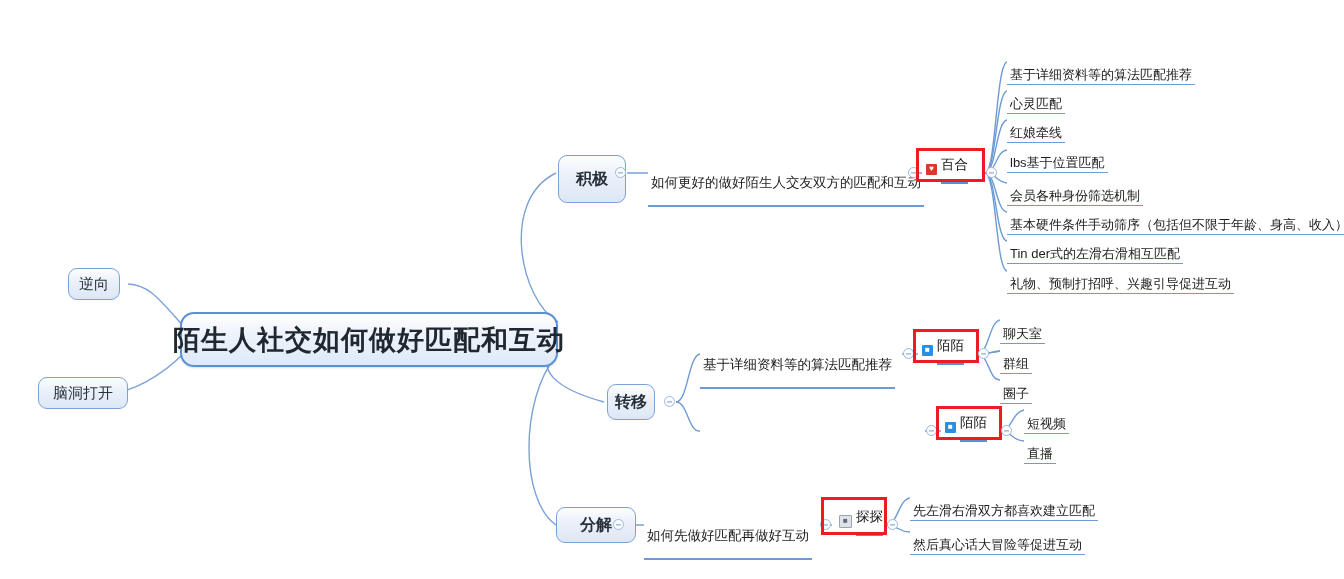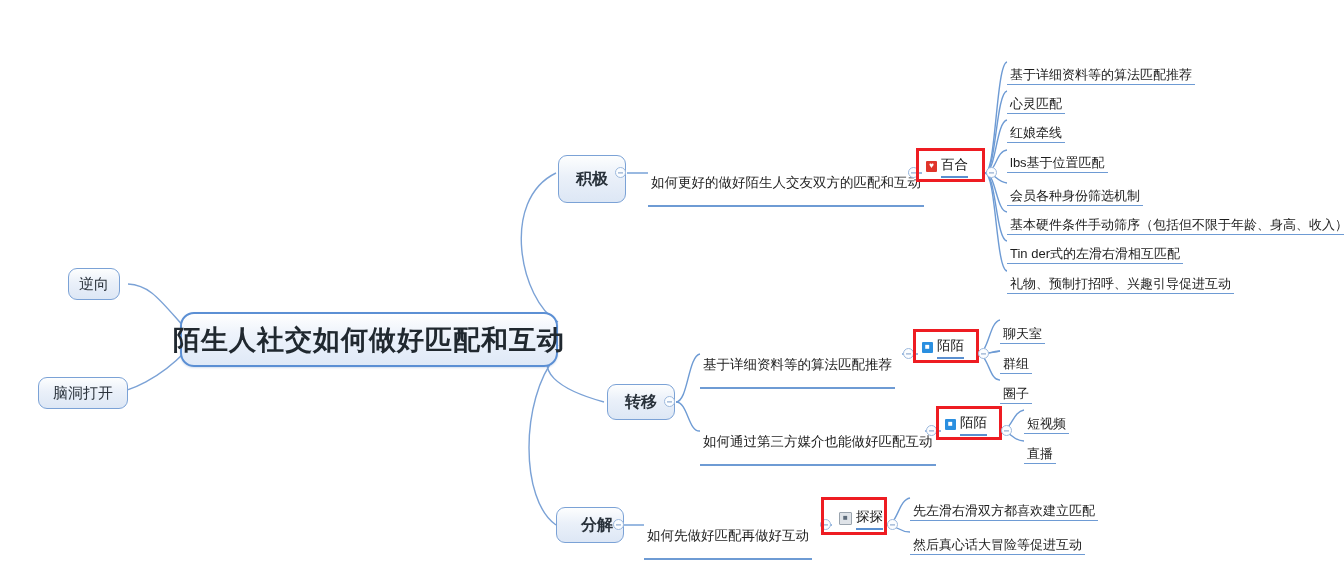--- a/index.html
+++ b/index.html
@@ -102,21 +102,21 @@
   .app-node {
     display: flex;
     align-items: center;
     gap: 4px;
     padding: 1px 4px 2px 4px;
   }
   .app-node .txt {
     font-size: 13.5px;
     color: #111;
     border-bottom: 2.4px solid #5a8fd0;
-    padding-bottom: 2px;
+    padding-bottom: 8px;
   }
   .favicon {
     width: 11px;
     height: 11px;
     border-radius: 1px;
     display: inline-block;
     position: relative;
     flex: 0 0 auto;
     margin-bottom: 2px;
   }
@@ -263,21 +263,21 @@
   <div class="node ul-node" style="left:1007px; top:197px;">
     <span class="txt">基本硬件条件手动筛序（包括但不限于年龄、身高、收入）</span>
   </div>
   <div class="node ul-node" style="left:1007px; top:226px;">
     <span class="txt">Tin der式的左滑右滑相互匹配</span>
   </div>
   <div class="node ul-node" style="left:1007px; top:256px;">
     <span class="txt">礼物、预制打招呼、兴趣引导促进互动</span>
   </div>
 
-  <div class="node box-node" style="left:607px; top:384px; width:68px; height:36px;">
+  <div class="node box-node" style="left:607px; top:384px; width:48px; height:36px;">
     <span class="txt">转移</span>
   </div>
   <div class="toggle" style="left:664px; top:396px;"></div>
 
   <div class="node q-node ul-node" style="left:700px; top:337px;">
     <span class="txt">基于详细资料等的算法匹配推荐</span>
   </div>
   <div class="toggle" style="left:903px; top:348px;"></div>
 
   <div class="node app-node" style="left:918px; top:336px;">
@@ -292,42 +292,39 @@
   <div class="node ul-node" style="left:1000px; top:306px;">
     <span class="txt">聊天室</span>
   </div>
   <div class="node ul-node" style="left:1000px; top:336px;">
     <span class="txt">群组</span>
   </div>
   <div class="node ul-node" style="left:1000px; top:366px;">
     <span class="txt">圈子</span>
   </div>
 
-  <div class="node q-node ul-node" style="left:700px; top:414px;">
-    <span class="txt">如何通过第三方媒介也能做好匹配互动</span>
-  </div>
   <div class="toggle" style="left:926px; top:425px;"></div>
 
   <div class="node app-node" style="left:941px; top:413px;">
     <span class="favicon" style="background:#2a8fe0;">
       <span class="glyph">■</span>
     </span>
     <span class="txt">陌陌</span>
   </div>
   <div class="redframe" style="left:936px; top:406px; width:66px; height:34px;"></div>
   <div class="toggle" style="left:1001px; top:425px;"></div>
 
   <div class="node ul-node" style="left:1024px; top:396px;">
     <span class="txt">短视频</span>
   </div>
   <div class="node ul-node" style="left:1024px; top:426px;">
     <span class="txt">直播</span>
   </div>
 
-  <div class="node box-node" style="left:556px; top:507px; width:68px; height:36px;justify-content:flex-end;">
+  <div class="node box-node" style="left:556px; top:507px; width:80px; height:36px;">
     <span class="txt">分解</span>
   </div>
   <div class="toggle" style="left:613px; top:519px;"></div>
 
   <div class="node q-node ul-node" style="left:644px; top:508px;">
     <span class="txt">如何先做好匹配再做好互动</span>
   </div>
   <div class="toggle" style="left:820px; top:519px;"></div>
 
   <div class="node app-node" style="left:835px; top:507px;">

